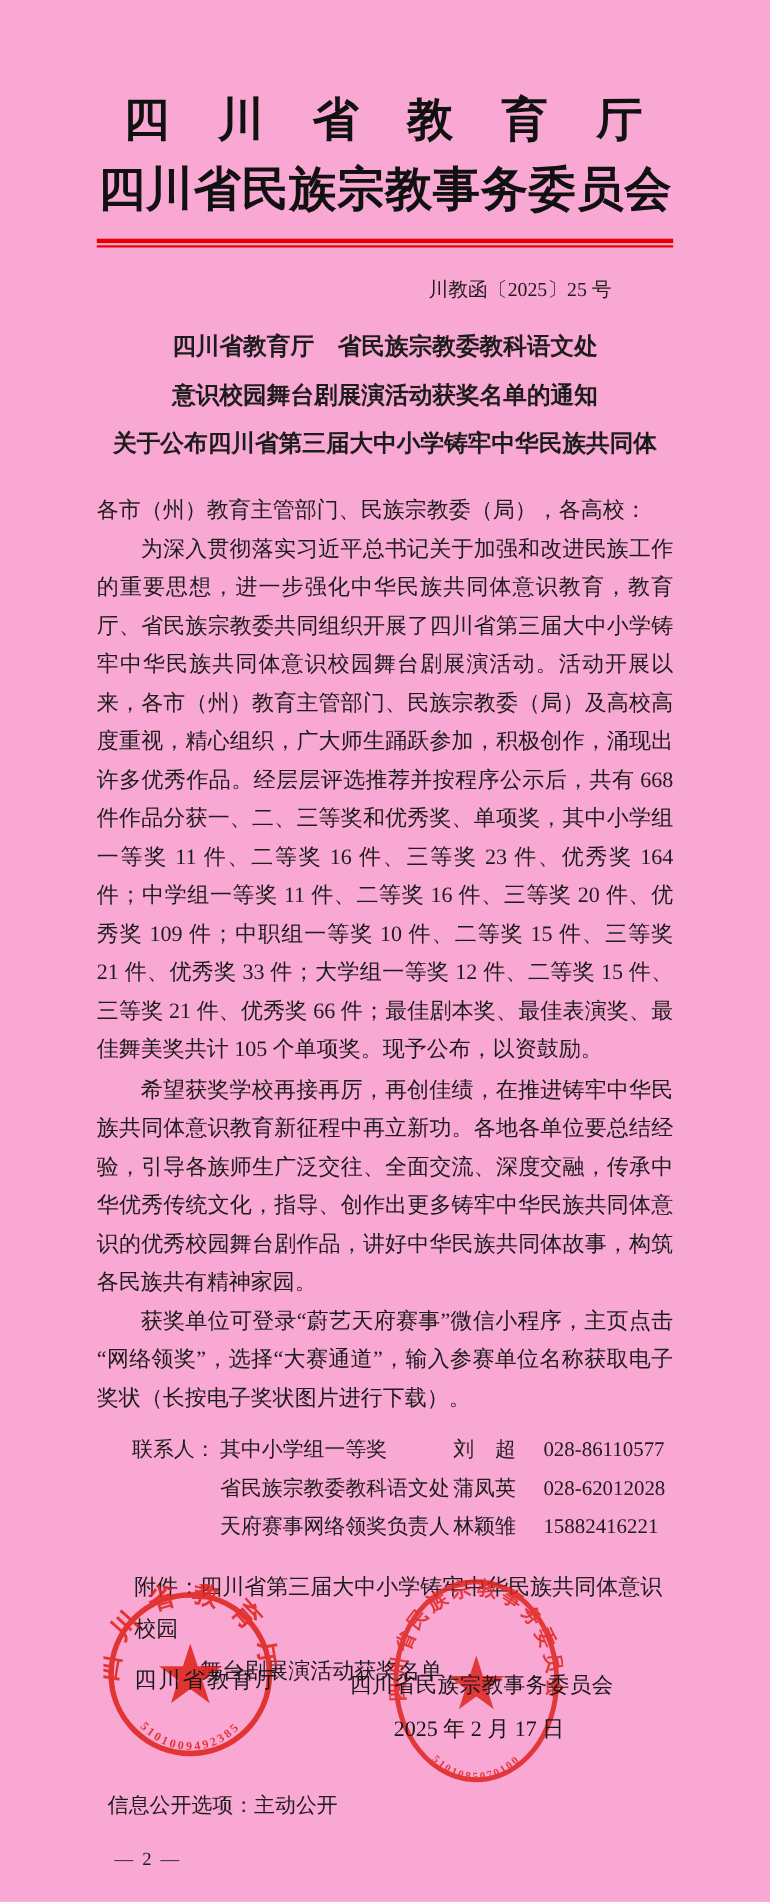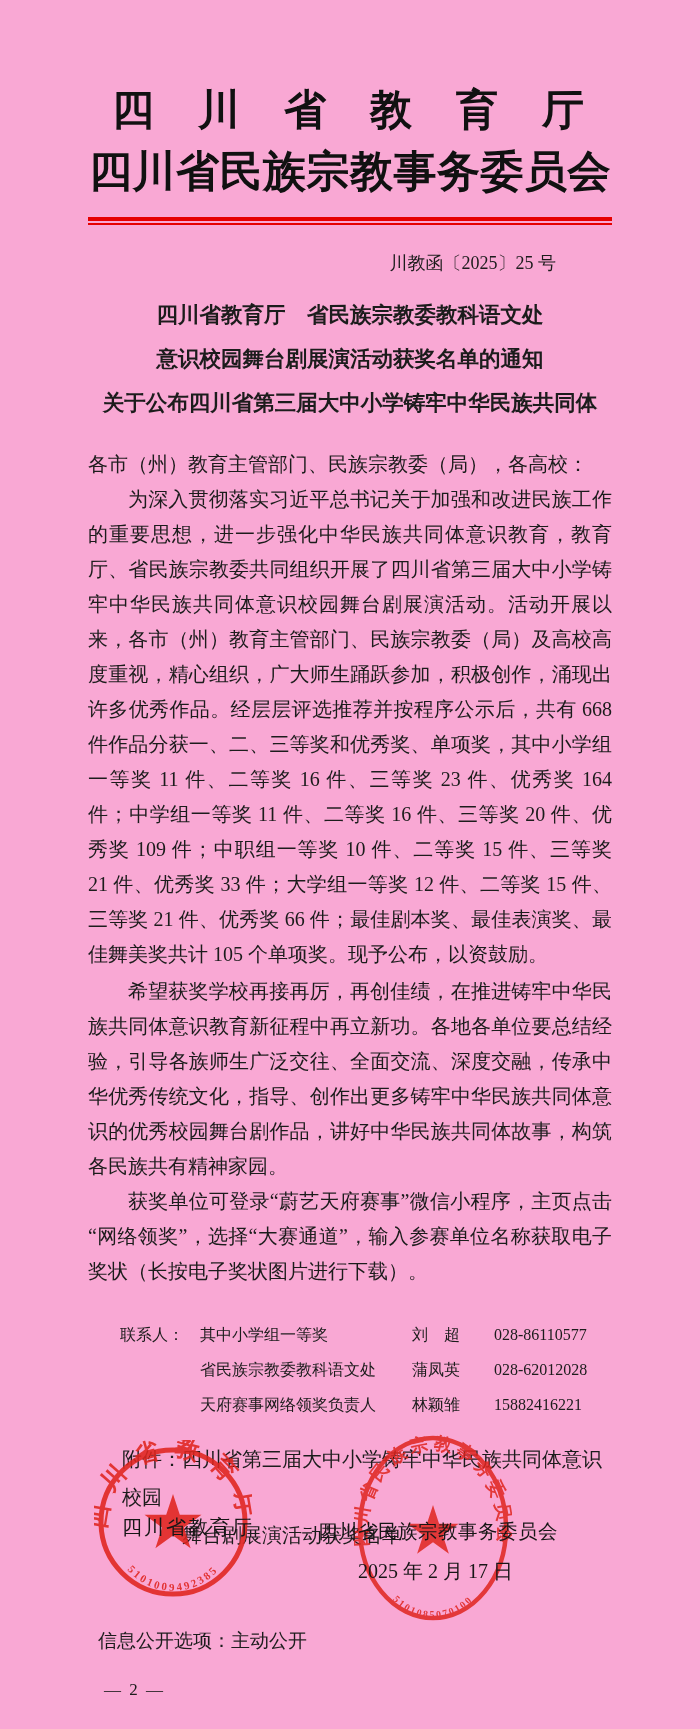--- a/index.html
+++ b/index.html
@@ -24,21 +24,21 @@
   
   .title{margin-top:18px;text-align:center;font-size:21.5px;font-weight:600;line-height:44px;}
 
   
   .bodytext{margin-top:22px;font-size:20px;line-height:35px;text-align:justify;}
   .salutation{}
   .para{text-indent:2em;margin:0;}
   .para.gap-before{margin-top:2px;}
 
   
-  .contacts{margin-top:28px;margin-left:32px;font-size:16px;line-height:35px;}
+  .contacts{margin-top:12px;margin-left:32px;font-size:19px;line-height:35px;}
   .c-row{display:flex;white-space:nowrap;}
   .c-label{width:80px;}
   .c-dept{width:212px;}
   .c-name{width:82px;}
   .c-phone{}
 
   
   .attachment{margin-top:18px;margin-left:34px;font-size:20px;line-height:38px;}
   .att-line2{margin-left:60px;}
 

